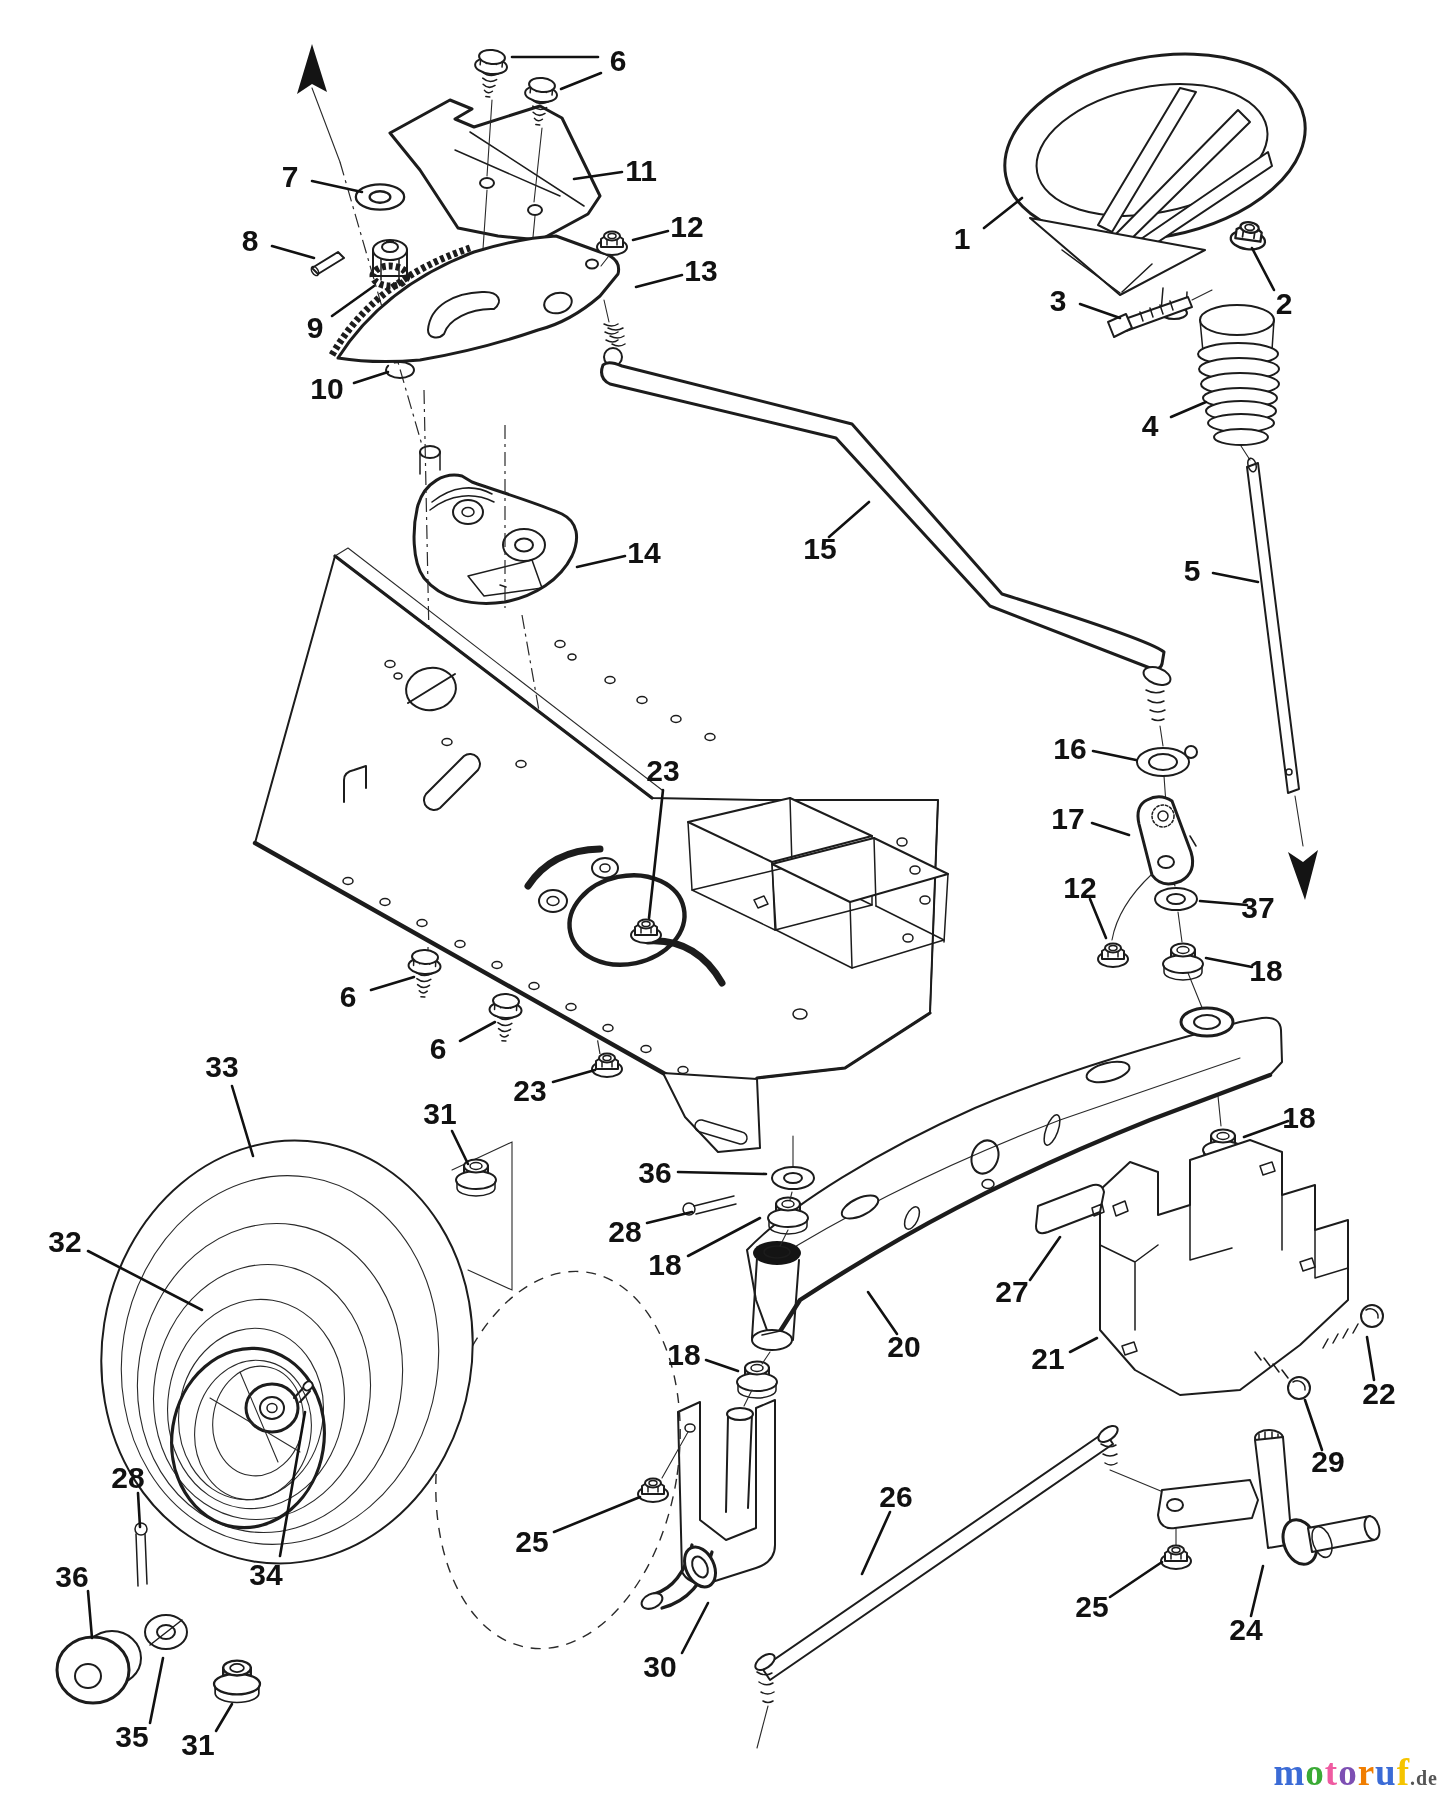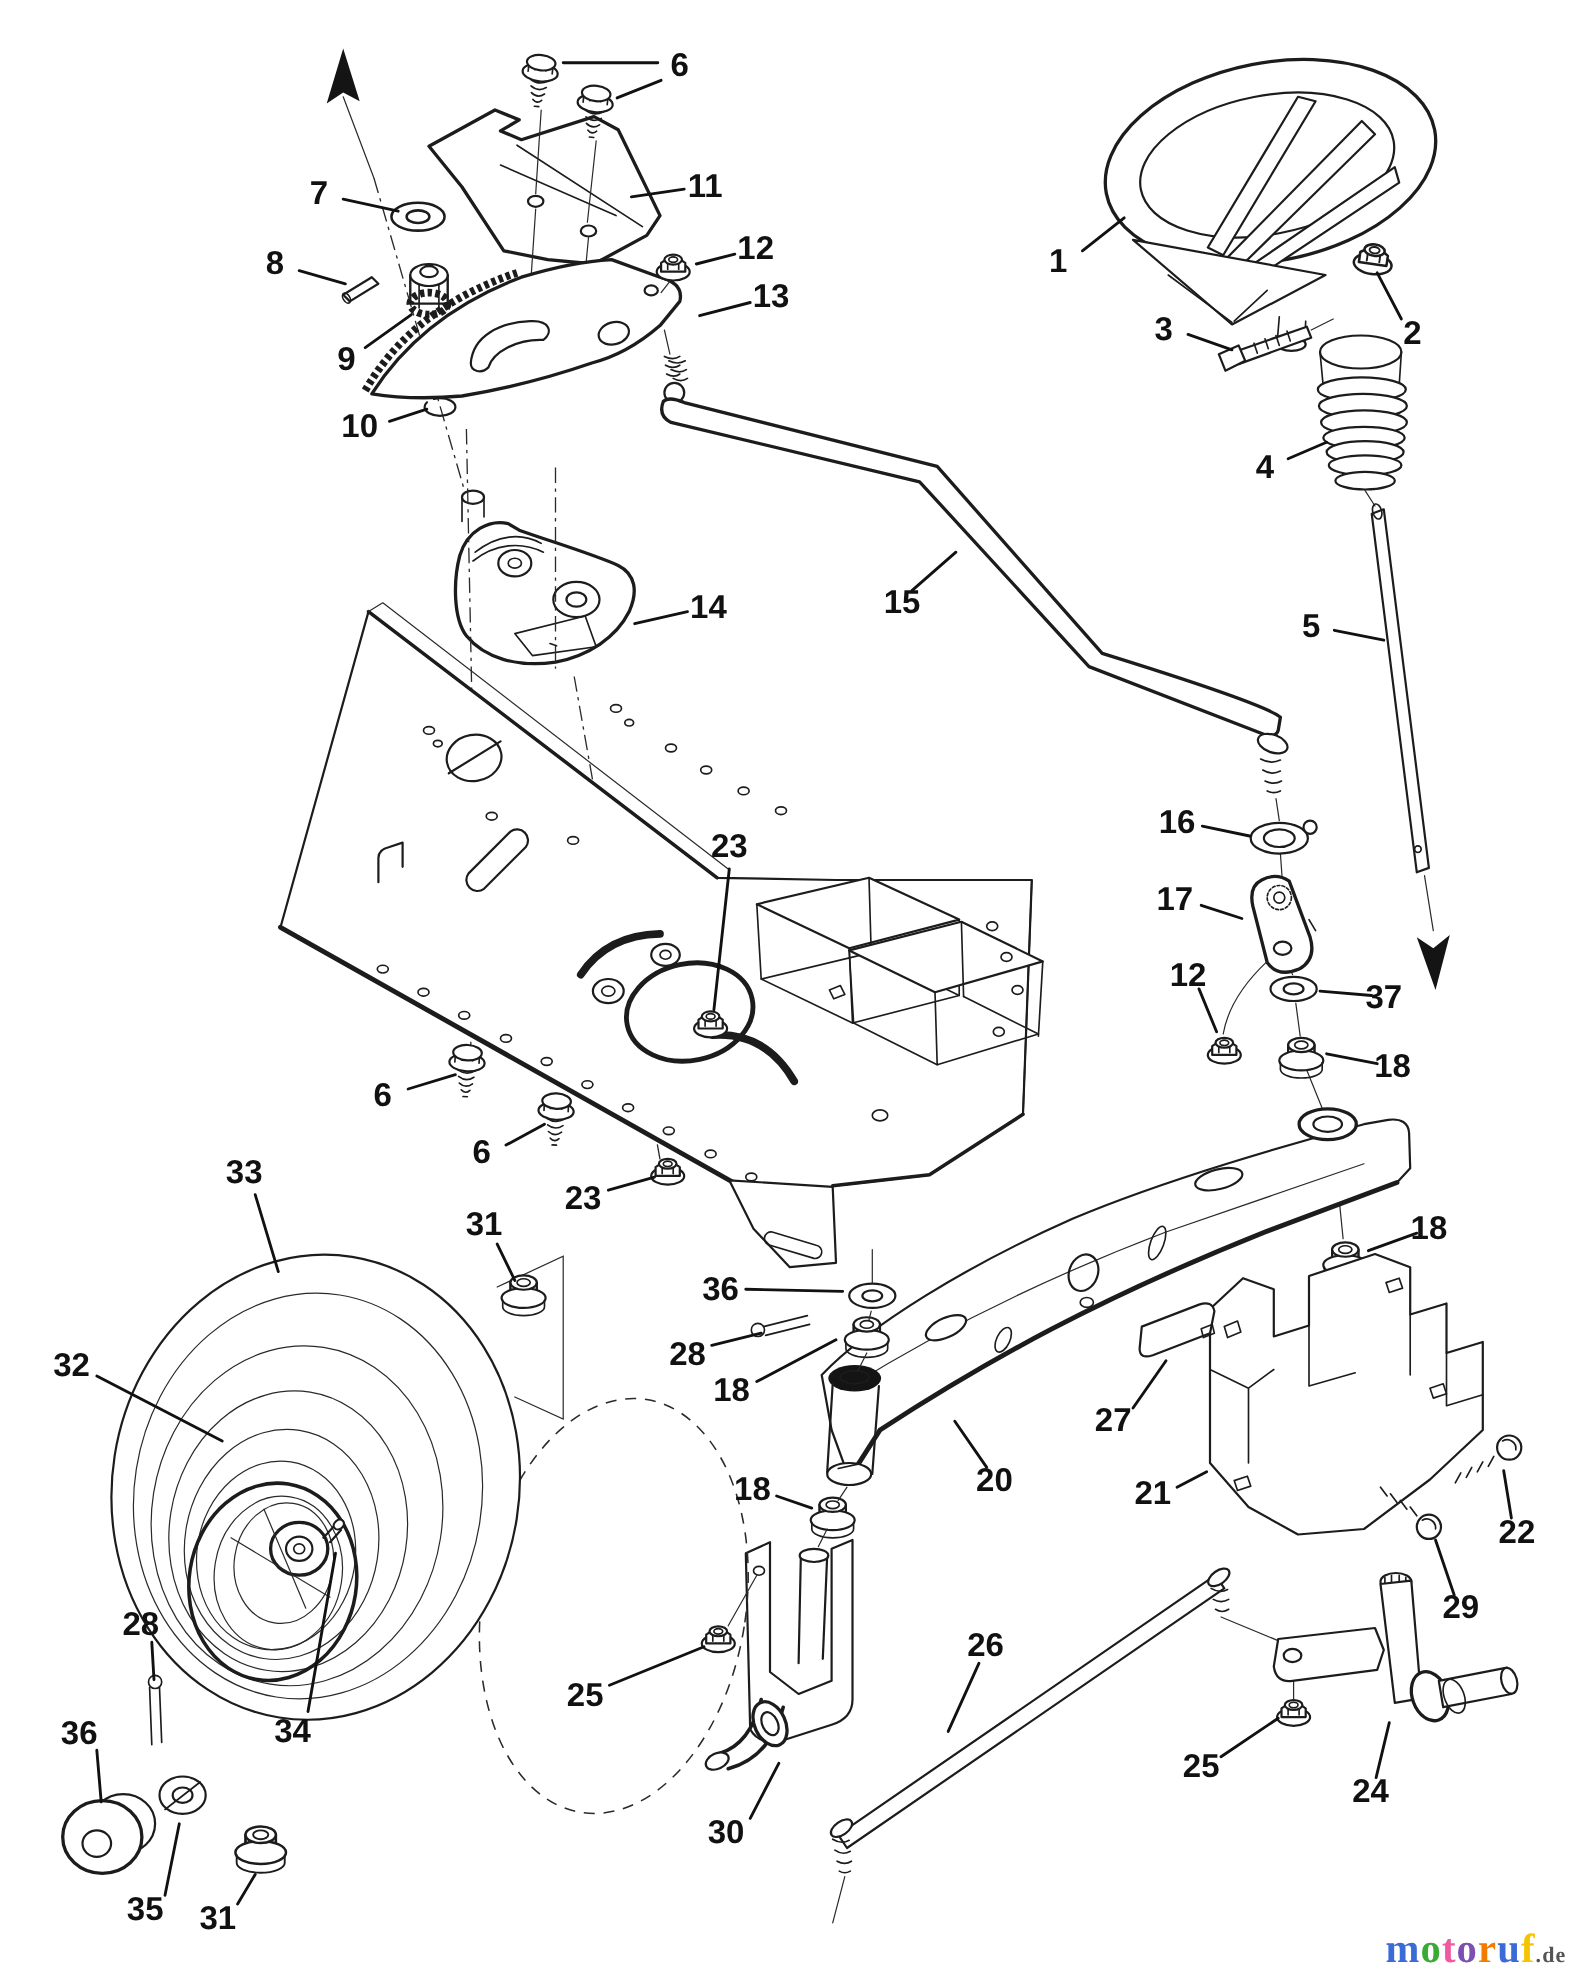--- a/index.html
+++ b/index.html
@@ -14,21 +14,21 @@
   .wfill{fill:#ffffff;stroke:#1c1c1c;stroke-width:2;stroke-linejoin:round;}
   .wfill3{fill:#ffffff;stroke:#1c1c1c;stroke-width:3;stroke-linejoin:round;}
   .blk{fill:#141414;stroke:none;}
   .dashdot{fill:none;stroke:#2a2a2a;stroke-width:1.2;stroke-dasharray:14 5 3 5;}
   .ghost{fill:none;stroke:#2a2a2a;stroke-width:1.4;stroke-dasharray:10 8;}
   .slot{fill:none;stroke:#1c1c1c;stroke-width:7;stroke-linecap:round;}
   .teeth{fill:none;stroke:#1c1c1c;stroke-width:7;stroke-dasharray:4 3;}
   .lbl{font-family:"Liberation Sans",sans-serif;font-size:30px;font-weight:700;fill:#111;
        text-anchor:middle;dominant-baseline:central;}
   .leader{fill:none;stroke:#111;stroke-width:2.6;stroke-linecap:round;}
-  #logo{position:absolute;right:24px;bottom:6px;font-family:"Liberation Serif",serif;
+  #logo{position:absolute;right:10px;bottom:6px;font-family:"Liberation Serif",serif;
         font-weight:700;font-size:37px;letter-spacing:1px;}
   #logo .de{font-size:20px;color:#555;font-weight:700;}
 </style>
 </head>
 <body>
 
 <div id="page">
 <svg id="svg-root" width="1448" height="1800" viewBox="0 0 1448 1800">
   <defs>
     <g id="scr">

